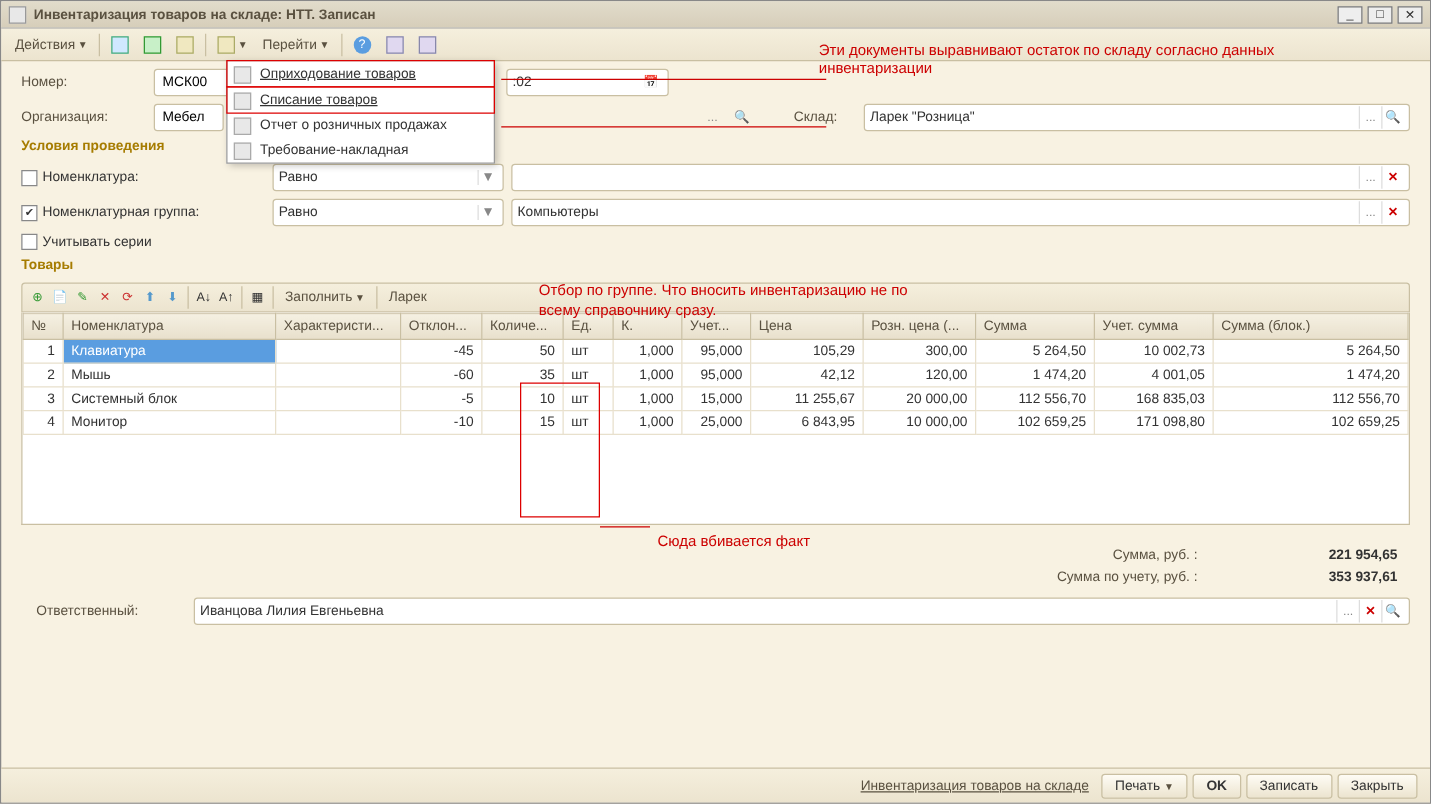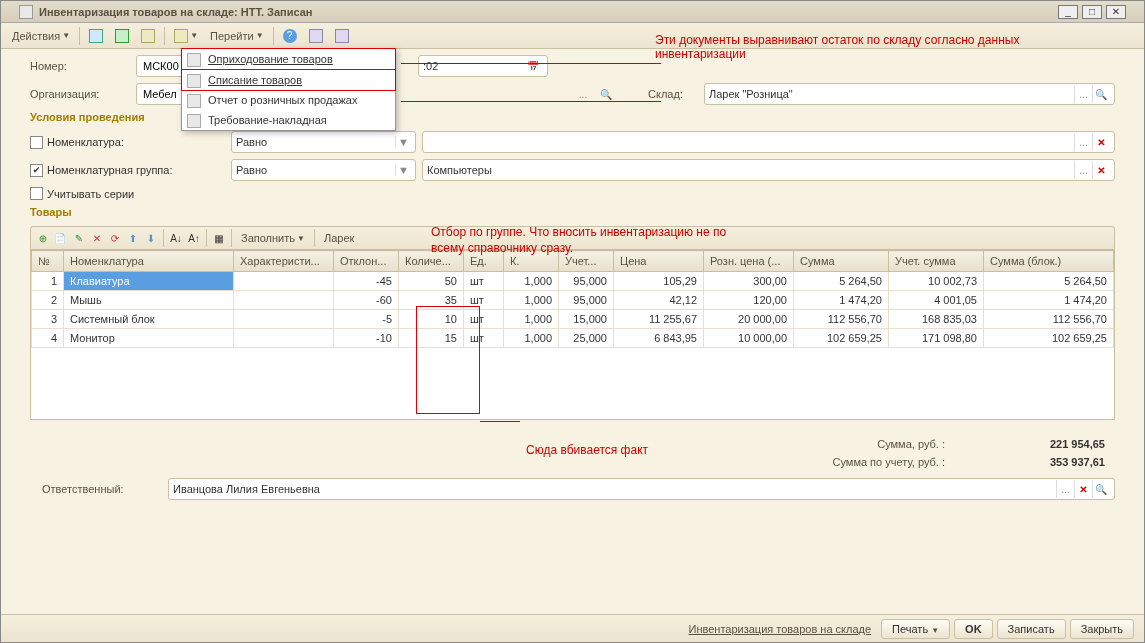--- a/index.html
+++ b/index.html
@@ -1,33 +1,33 @@
 <!DOCTYPE html>
 <html><head>
 <meta charset="utf-8">
 <style>
 * { box-sizing: border-box; font-family: Arial, sans-serif; }
 body { margin:0; background:#f8f2e2; font-size:11px; color:#333; width:1145px; height:643px; overflow:hidden; border:1px solid #888; position:relative; }
-.titlebar { height:22px; background:linear-gradient(#e2dccb,#d6ceba); border-bottom:1px solid #aaa; display:flex; align-items:center; padding:0 18px; }
+.titlebar { height:22px; background:linear-gradient(#e2dccb,#d6ceba); border-bottom:1px solid #aaa; display:flex; align-items:center; padding:0 6px; }
 .titlebar .doc-icon { width:14px; height:14px; background:#e8e8e8; border:1px solid #999; margin-right:6px; }
 .titlebar .title { flex:1; font-weight:bold; color:#5a5140; }
 .win-btns { display:flex; gap:4px; }
 .win-btn { width:20px; height:14px; border:1px solid #777; background:#eee; display:flex; align-items:center; justify-content:center; font-size:10px; cursor:pointer; }
 .toolbar { height:26px; background:linear-gradient(#f5efdd,#ece4cf); border-bottom:1px solid #c9bfa2; display:flex; align-items:center; padding:0 6px; gap:2px; }
 .tb-btn { padding:2px 4px; border:1px solid transparent; border-radius:2px; display:flex; align-items:center; gap:2px; cursor:pointer; }
 .tb-sep { width:1px; height:18px; background:#c9bfa2; margin:0 2px; }
 .tb-text { color:#5a5140; }
 .arrow-down { font-size:8px; color:#5a5140; }
 .icon { width:14px; height:14px; display:inline-block; }
 .icon-new { background:#d0e8ff; border:1px solid #4a7; }
 .icon-refresh { background:#c8f0c8; border:1px solid #393; }
 .icon-nav { background:#f0e8c0; border:1px solid #aa6; }
 .icon-help { width:14px; height:14px; border-radius:50%; background:#5a9de0; color:#fff; text-align:center; line-height:14px; font-size:10px; }
 .icon-struct { background:#e0d8f0; border:1px solid #88a; }
-.content { padding:6px 29px; position:relative; }
+.content { padding:6px 16px; position:relative; }
 .form-row { display:flex; align-items:center; margin-bottom:6px; gap:6px; }
 .label { color:#5a5140; min-width:100px; }
 .input-field { background:#fff; border:1px solid #c9bfa2; border-radius:3px; height:22px; display:flex; align-items:center; padding:0 4px; }
 .input-field input { border:none; outline:none; background:transparent; width:100%; font-size:11px; }
 .input-btn { width:18px; height:18px; display:flex; align-items:center; justify-content:center; cursor:pointer; font-size:10px; color:#888; }
 .section-title { color:#a67c00; font-weight:bold; margin:6px 0 8px; }
 .checkbox { width:13px; height:13px; border:1px solid #888; background:#fff; display:inline-flex; align-items:center; justify-content:center; font-size:9px; color:#333; cursor:pointer; }
 .filter-label { color:#333; min-width:195px; display:flex; align-items:center; gap:4px; }
 .dropdown { background:#fff; border:1px solid #c9bfa2; border-radius:3px; height:22px; width:185px; display:flex; align-items:center; padding:0 4px; }
 .dropdown .dd-text { flex:1; }
@@ -340,13 +340,13 @@
 
 <div class="anno" style="left:654px; top:32px; width:440px">Эти документы выравнивают остаток по складу согласно данных инвентаризации</div>
 <div class="anno-line" style="left:400px; top:62px; width:260px; height:1px"></div>
 <div class="anno-line" style="left:400px; top:100px; width:260px; height:1px"></div>
 
 <div class="anno" style="left:430px; top:224px">Отбор по группе. Что вносить инвентаризацию не по</div>
 <div class="anno" style="left:430px; top:240px">всему справочнику сразу.</div>
 
 <div class="col-highlight" style="left:415px; top:305px; width:64px; height:108px"></div>
 <div class="anno-line" style="left:479px; top:420px; width:40px; height:1px"></div>
-<div class="anno" style="left:525px; top:442px">Сюда вбивается факт</div>
+<div class="anno" style="left:525px; top:425px">Сюда вбивается факт</div>
 
 </body></html>

